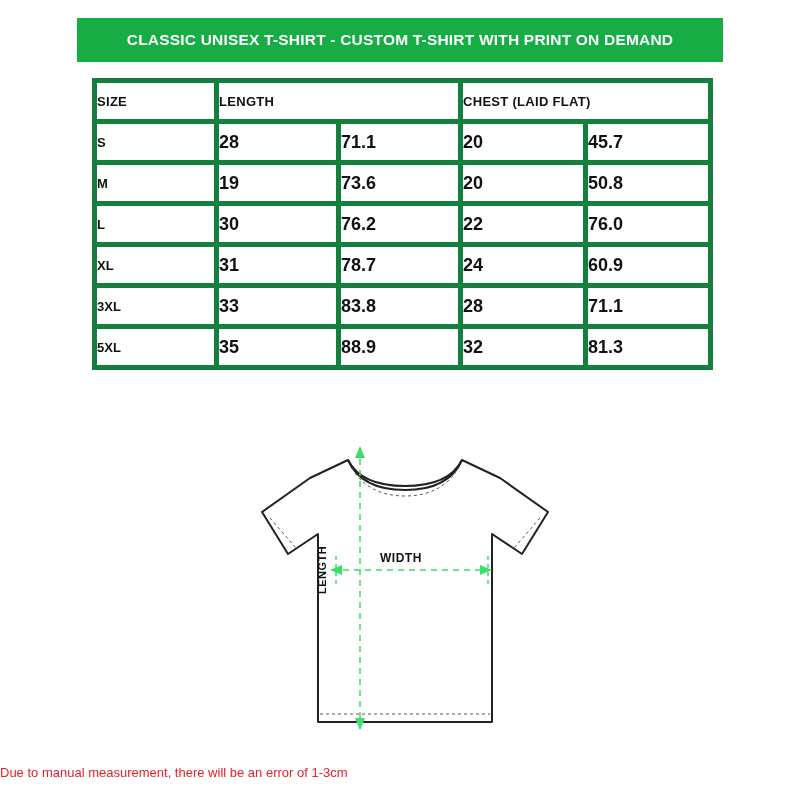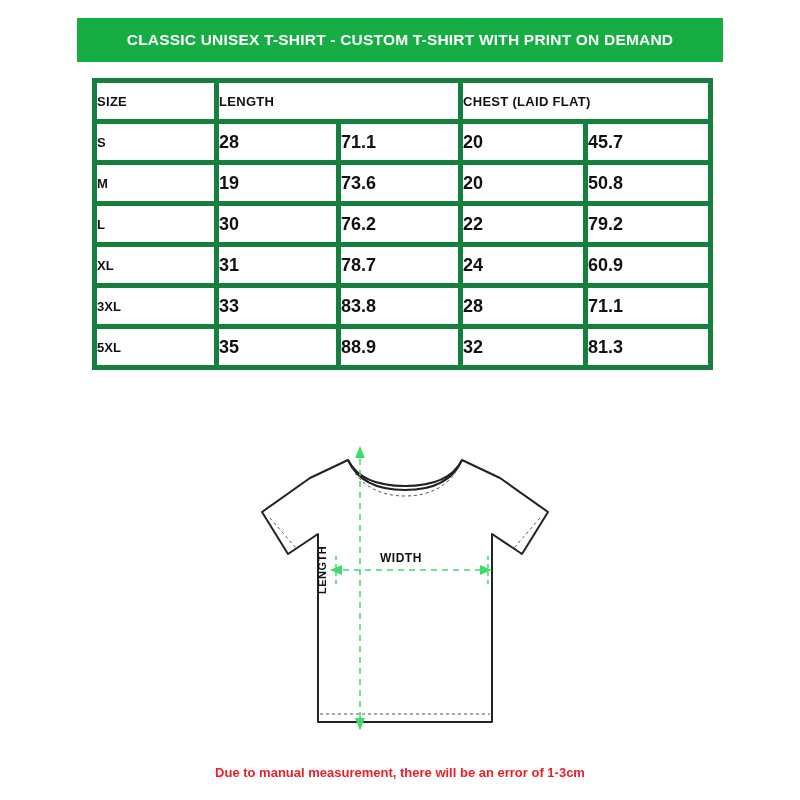--- a/index.html
+++ b/index.html
@@ -110,24 +110,24 @@
     transform-origin: left top;
     white-space: nowrap;
   }
 
   
   .footer-note {
     position: absolute;
     left: 0;
     top: 765px;
     width: 800px;
-    text-align: center;
+    text-align: left;
     color: #e8202a;
     font-size: 13px;
-    font-weight: bold;
+    font-weight: normal;
   }
 </style>
 </head>
 <body>
 
 <div class="page">
 
   <div class="header-banner">
     <div class="title">CLASSIC UNISEX T-SHIRT - CUSTOM T-SHIRT WITH PRINT ON DEMAND</div>
   </div>
@@ -160,21 +160,21 @@
         <td class="num">19</td>
         <td class="num">73.6</td>
         <td class="num">20</td>
         <td class="num">50.8</td>
       </tr>
       <tr>
         <td class="size-cell">L</td>
         <td class="num">30</td>
         <td class="num">76.2</td>
         <td class="num">22</td>
-        <td class="num">79.2</td>
+        <td class="num">76.0</td>
       </tr>
       <tr>
         <td class="size-cell">XL</td>
         <td class="num">31</td>
         <td class="num">78.7</td>
         <td class="num">24</td>
         <td class="num">60.9</td>
       </tr>
       <tr>
         <td class="size-cell">3XL</td>

